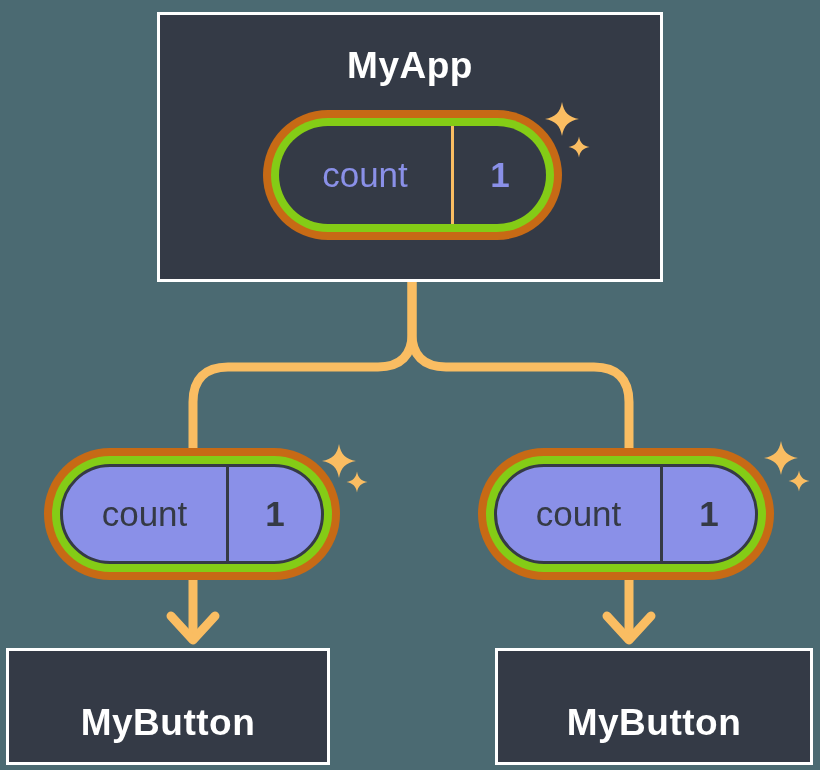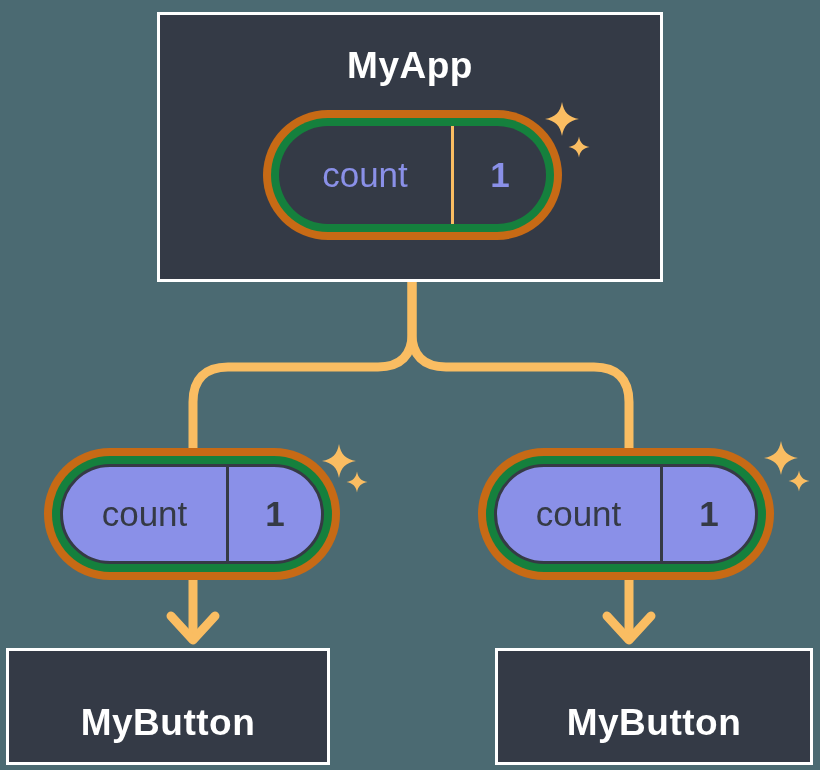--- a/index.html
+++ b/index.html
@@ -52,21 +52,21 @@
     display: flex;
     background: #c76a15;            
     border-radius: 999px;
     padding: 8px;
     box-sizing: border-box;
     z-index: 3;
   }
   .pill-light {
     flex: 1;
     display: flex;
-    background: #15803d;            
+    background: #84cc16;            
     border-radius: 999px;
     padding: 8px;
     box-sizing: border-box;
     justify-content: flex-end;
   }
   .pill-core {
     flex: 1;
     display: flex;
     border-radius: 999px;
     overflow: hidden;

